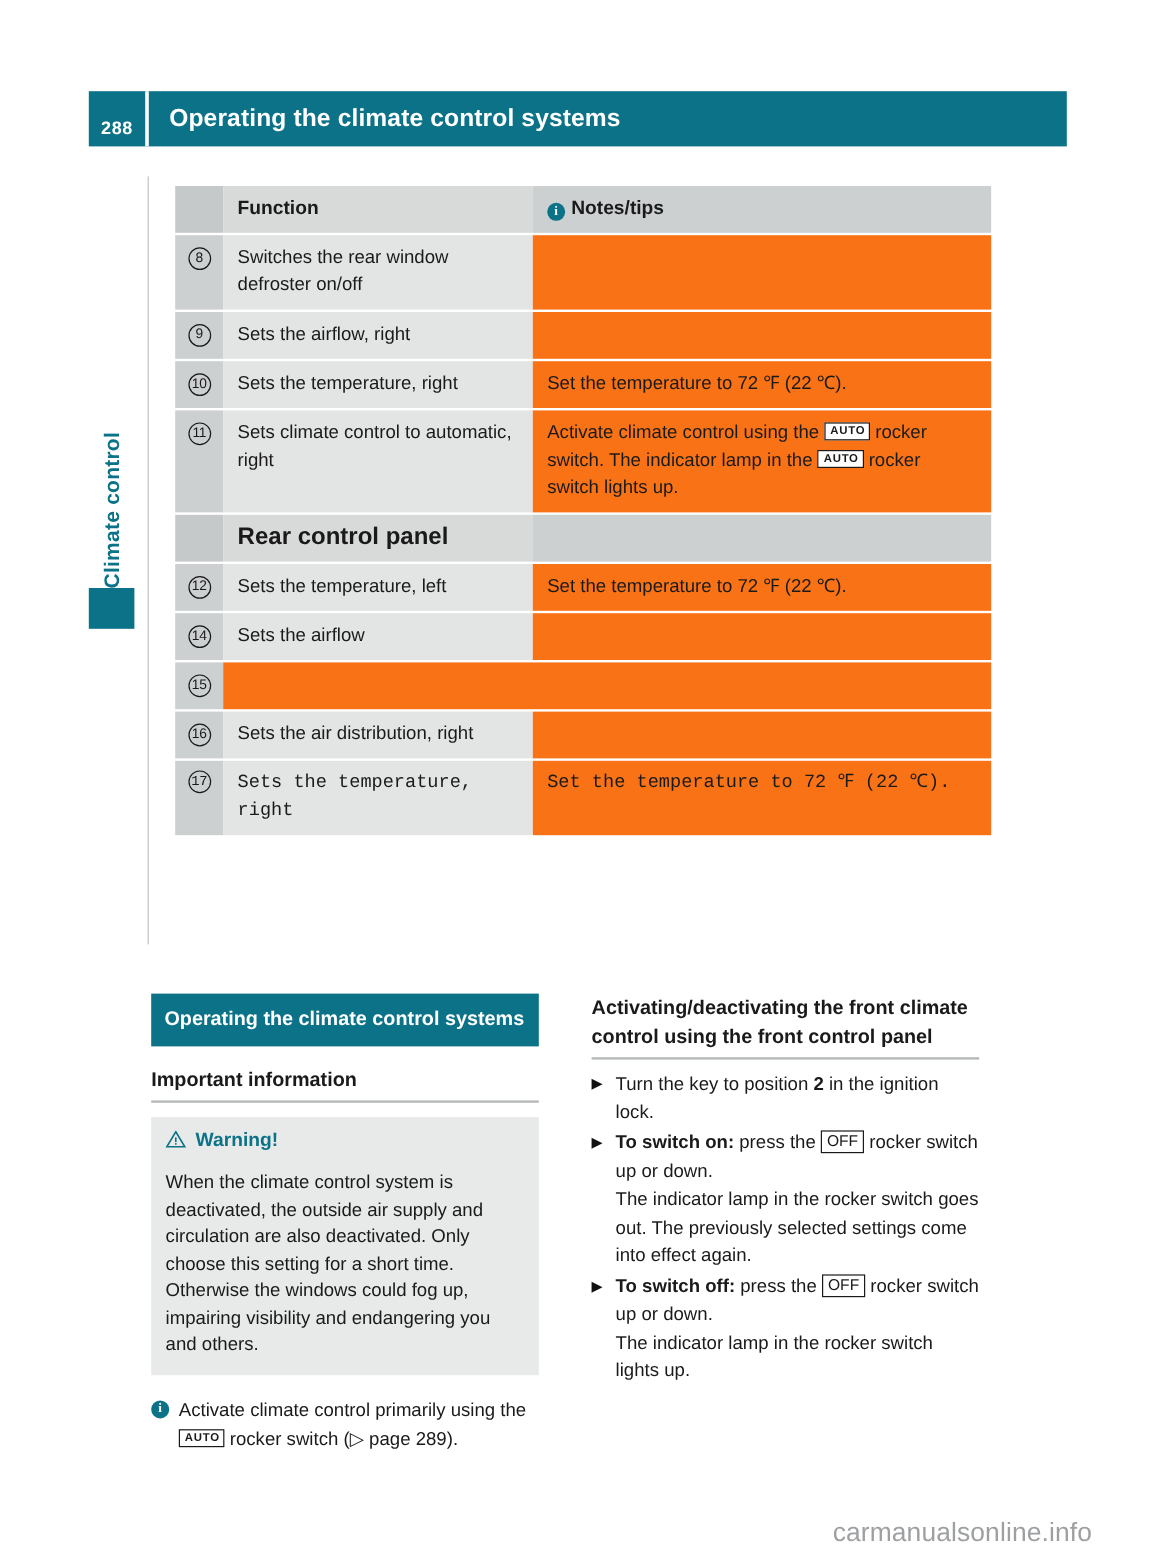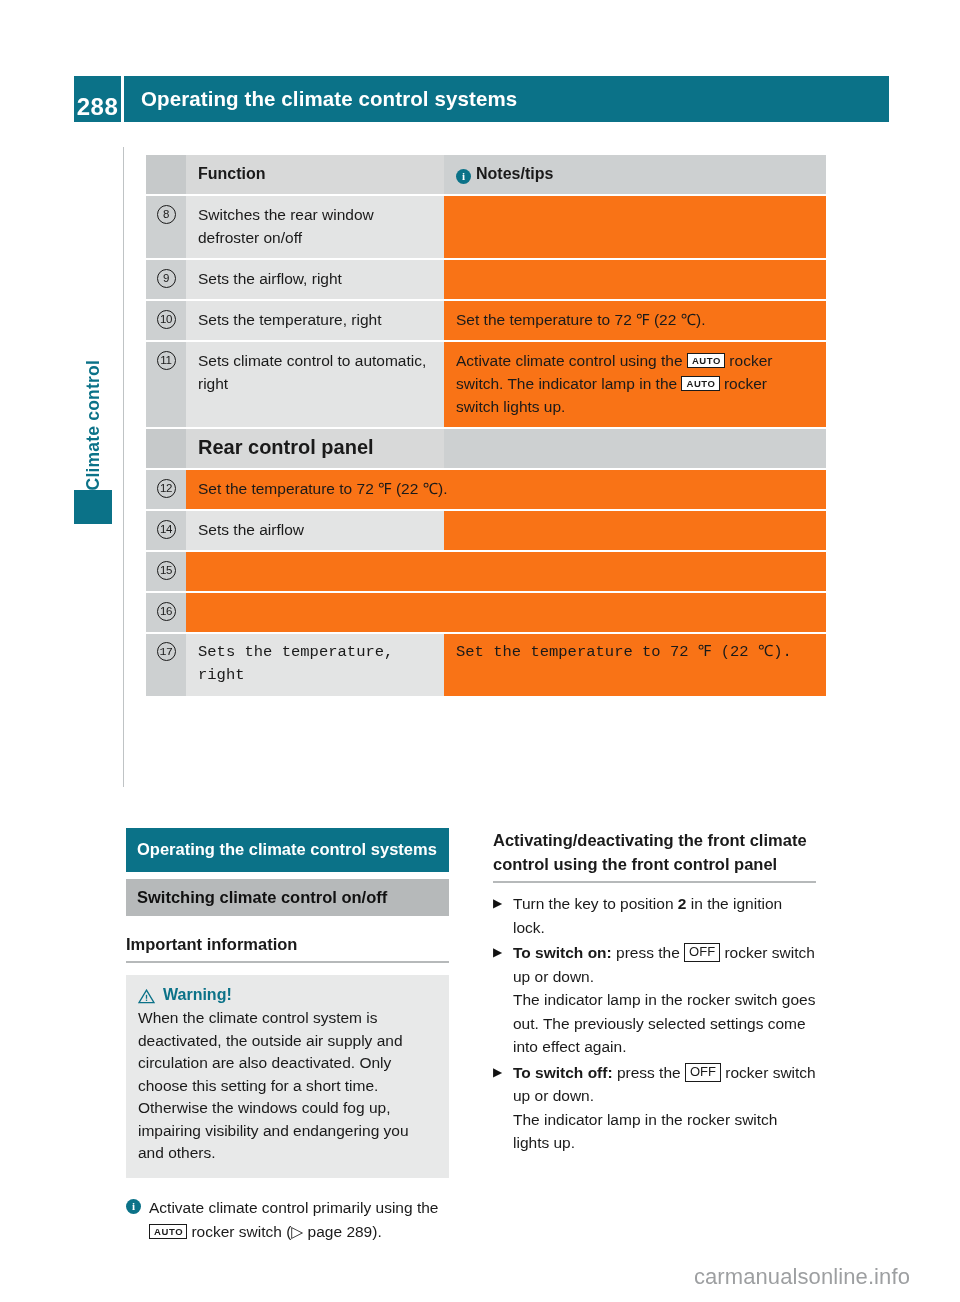--- a/index.html
+++ b/index.html
@@ -18,21 +18,21 @@
     left: 74px; top: 76px;
     width: 815px; height: 46px;
     background: #0b7288;
     display: flex;
     align-items: center;
   }
   #page-number {
     width: 47px;
     text-align: center;
     color: #ffffff;
-    font-size: 24px;
+    font-size: 15px;
     font-weight: bold;
     letter-spacing: .5px;
     margin-top: 16px;
   }
   #header-divider {
     width: 3px;
     align-self: stretch;
     background: #ffffff;
     margin: 0 0px;
   }
@@ -221,23 +221,23 @@
 
   #warn-box {
     background: #e8e9e9;
     padding: 11px 12px 13px 12px;
     margin-top: 12px;
   }
   .warn-title {
     color: #0b7288;
     font-weight: bold;
     font-size: 16px;
-    margin-bottom: 3px;
-    display: flex;
-    align-items: flex-end;
+    margin-bottom: 15px;
+    display: flex;
+    align-items: flex-start;
     gap: 8px;
   }
   .warn-tri { width: 17px; height: 15px; display: block; }
   .warn-body { font-size: 15.5px; line-height: 22.5px; }
 
   #tip-note {
     display: flex;
     gap: 8px;
     margin-top: 18px;
     font-size: 15.5px;
@@ -310,46 +310,47 @@
       <div class="c-func">Sets climate control to automatic, right</div>
       <div class="c-notes">Activate climate control using the <span class="sw">AUTO</span> rocker switch. The indicator lamp in the <span class="sw">AUTO</span> rocker switch lights up.</div>
     </div>
     <div class="trow sub">
       <div class="c-mark"></div>
       <div class="c-func">Rear control panel</div>
       <div class="c-notes">&nbsp;</div>
     </div>
     <div class="trow">
       <div class="c-mark"><span class="marker">12</span></div>
+      <div class="c-func">Sets the temperature, left</div>
       <div class="c-notes">Set the temperature to 72 ℉ (22 ℃).</div>
     </div>
     <div class="trow">
       <div class="c-mark"><span class="marker">14</span></div>
       <div class="c-func">Sets the airflow</div>
       <div class="c-notes">&nbsp;</div>
     </div>
     <div class="trow">
       <div class="c-mark"><span class="marker">15</span></div>
       <div class="c-notes">&nbsp;</div>
     </div>
     <div class="trow">
       <div class="c-mark"><span class="marker">16</span></div>
+      <div class="c-func">Sets the air distribution, right</div>
       <div class="c-notes">&nbsp;</div>
     </div>
     <div class="trow">
       <div class="c-mark"><span class="marker">17</span></div>
       <div class="c-func">Sets the temperature, right</div>
       <div class="c-notes">Set the temperature to 72 ℉ (22 ℃).</div>
     </div>
   </div>
 
 <div id="body-cols">
   <div class="col">
     <div id="sect-banner">Operating the climate control systems</div>
-    <div id="sub-banner">Switching climate control on/off</div>
     <div class="h3">Important information</div>
     <div id="warn-box">
       <div class="warn-title">
         <svg class="warn-tri" viewBox="0 0 18 16">
           <path d="M9 1.2 L17 14.6 L1 14.6 Z" fill="none" stroke="#0b7288" stroke-width="1.4"></path>
           <rect x="8.3" y="6.2" width="1.4" height="4.2" fill="#0b7288"></rect>
           <rect x="8.3" y="11.3" width="1.4" height="1.4" fill="#0b7288"></rect>
         </svg>
         <span>Warning!</span>
       </div>

